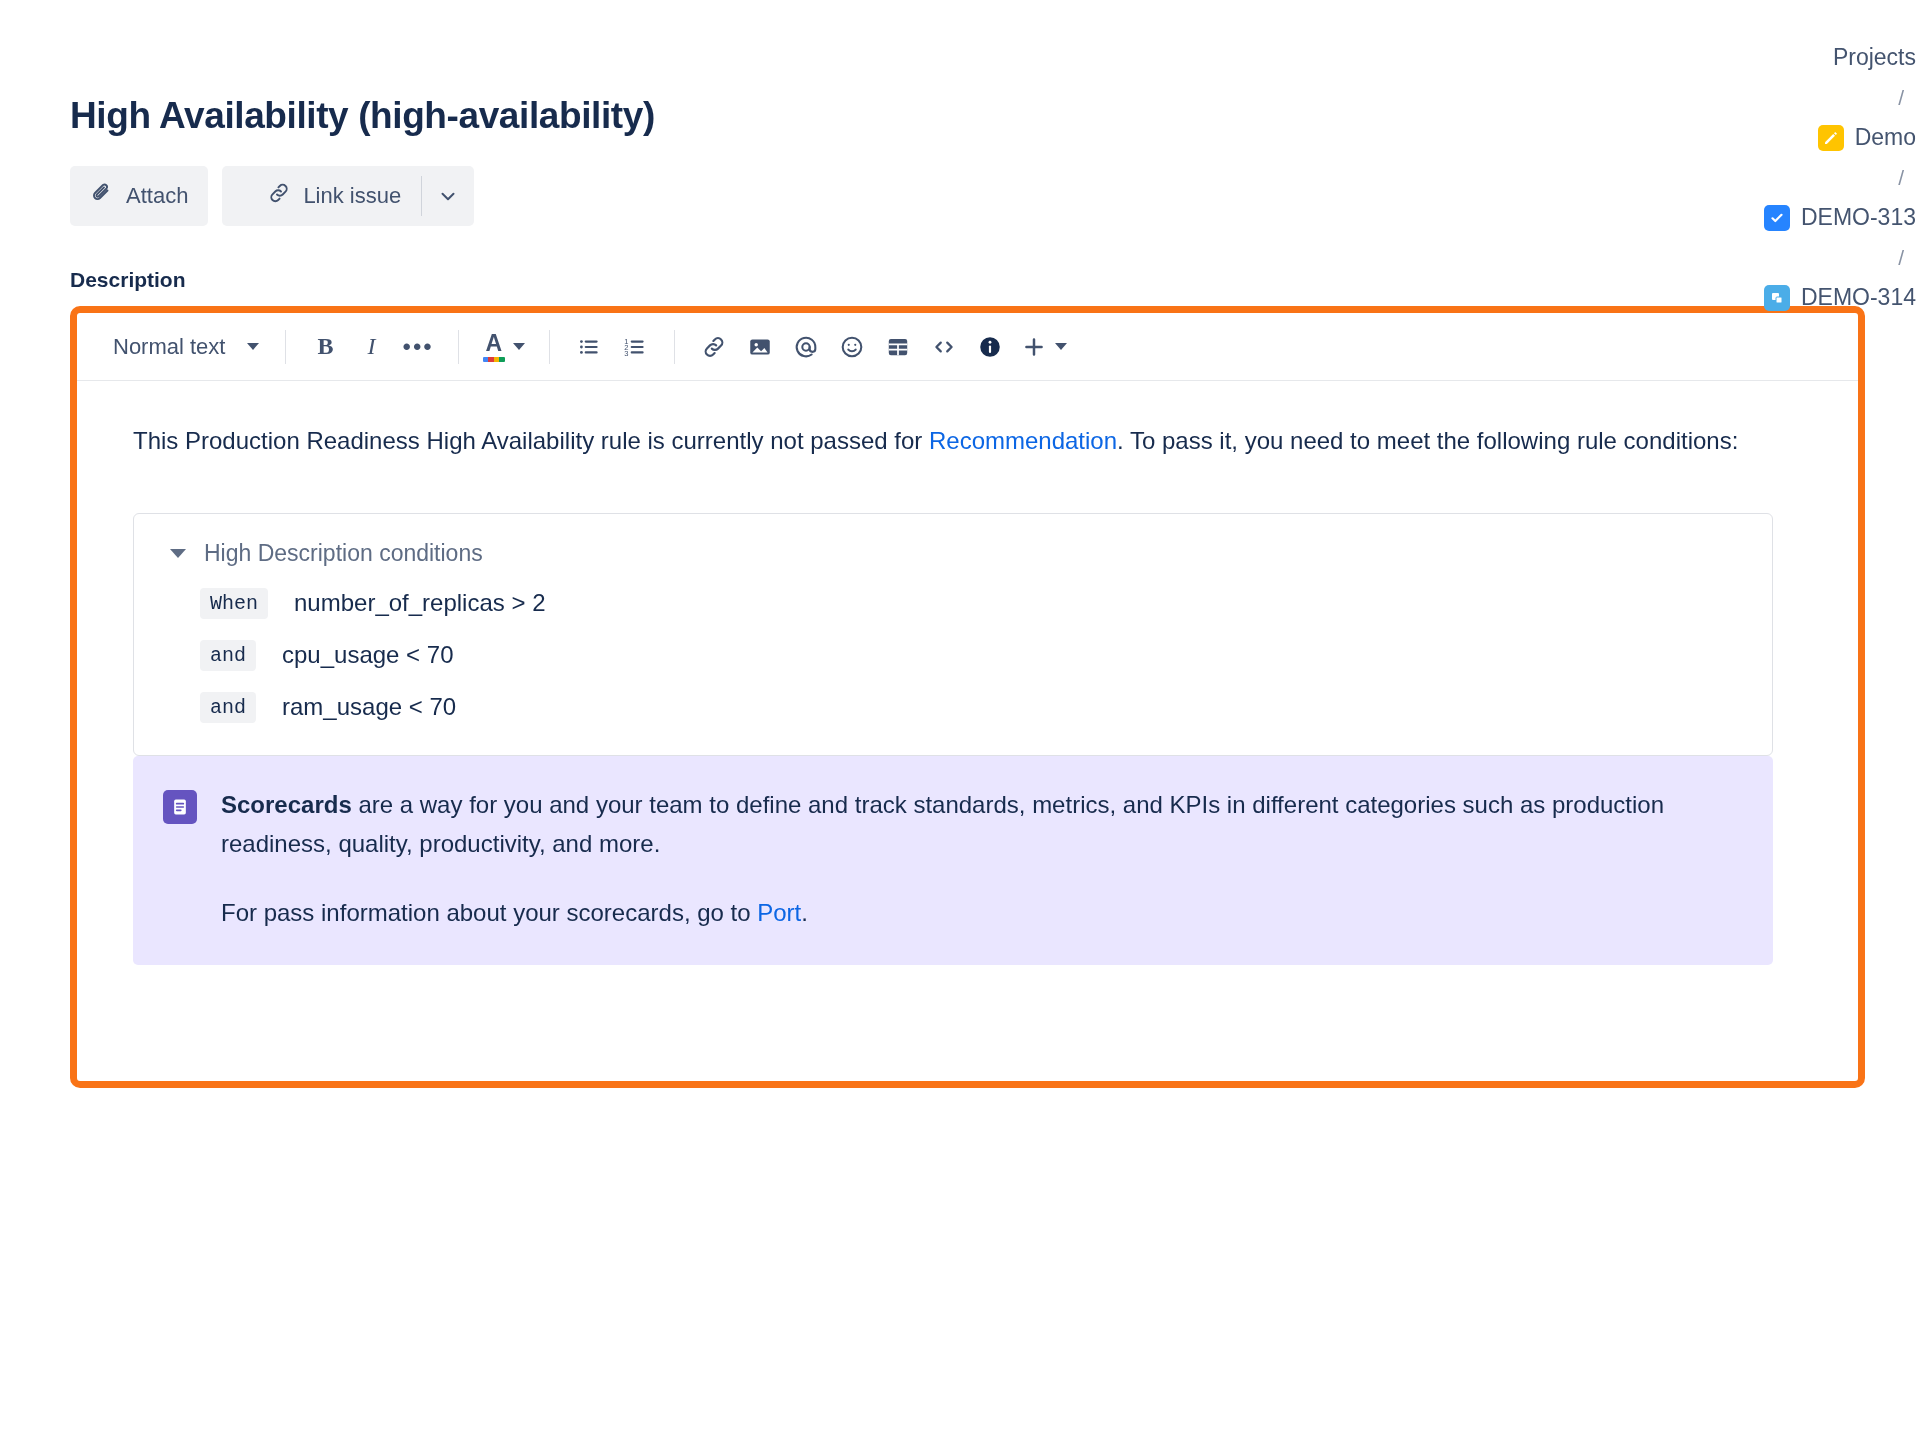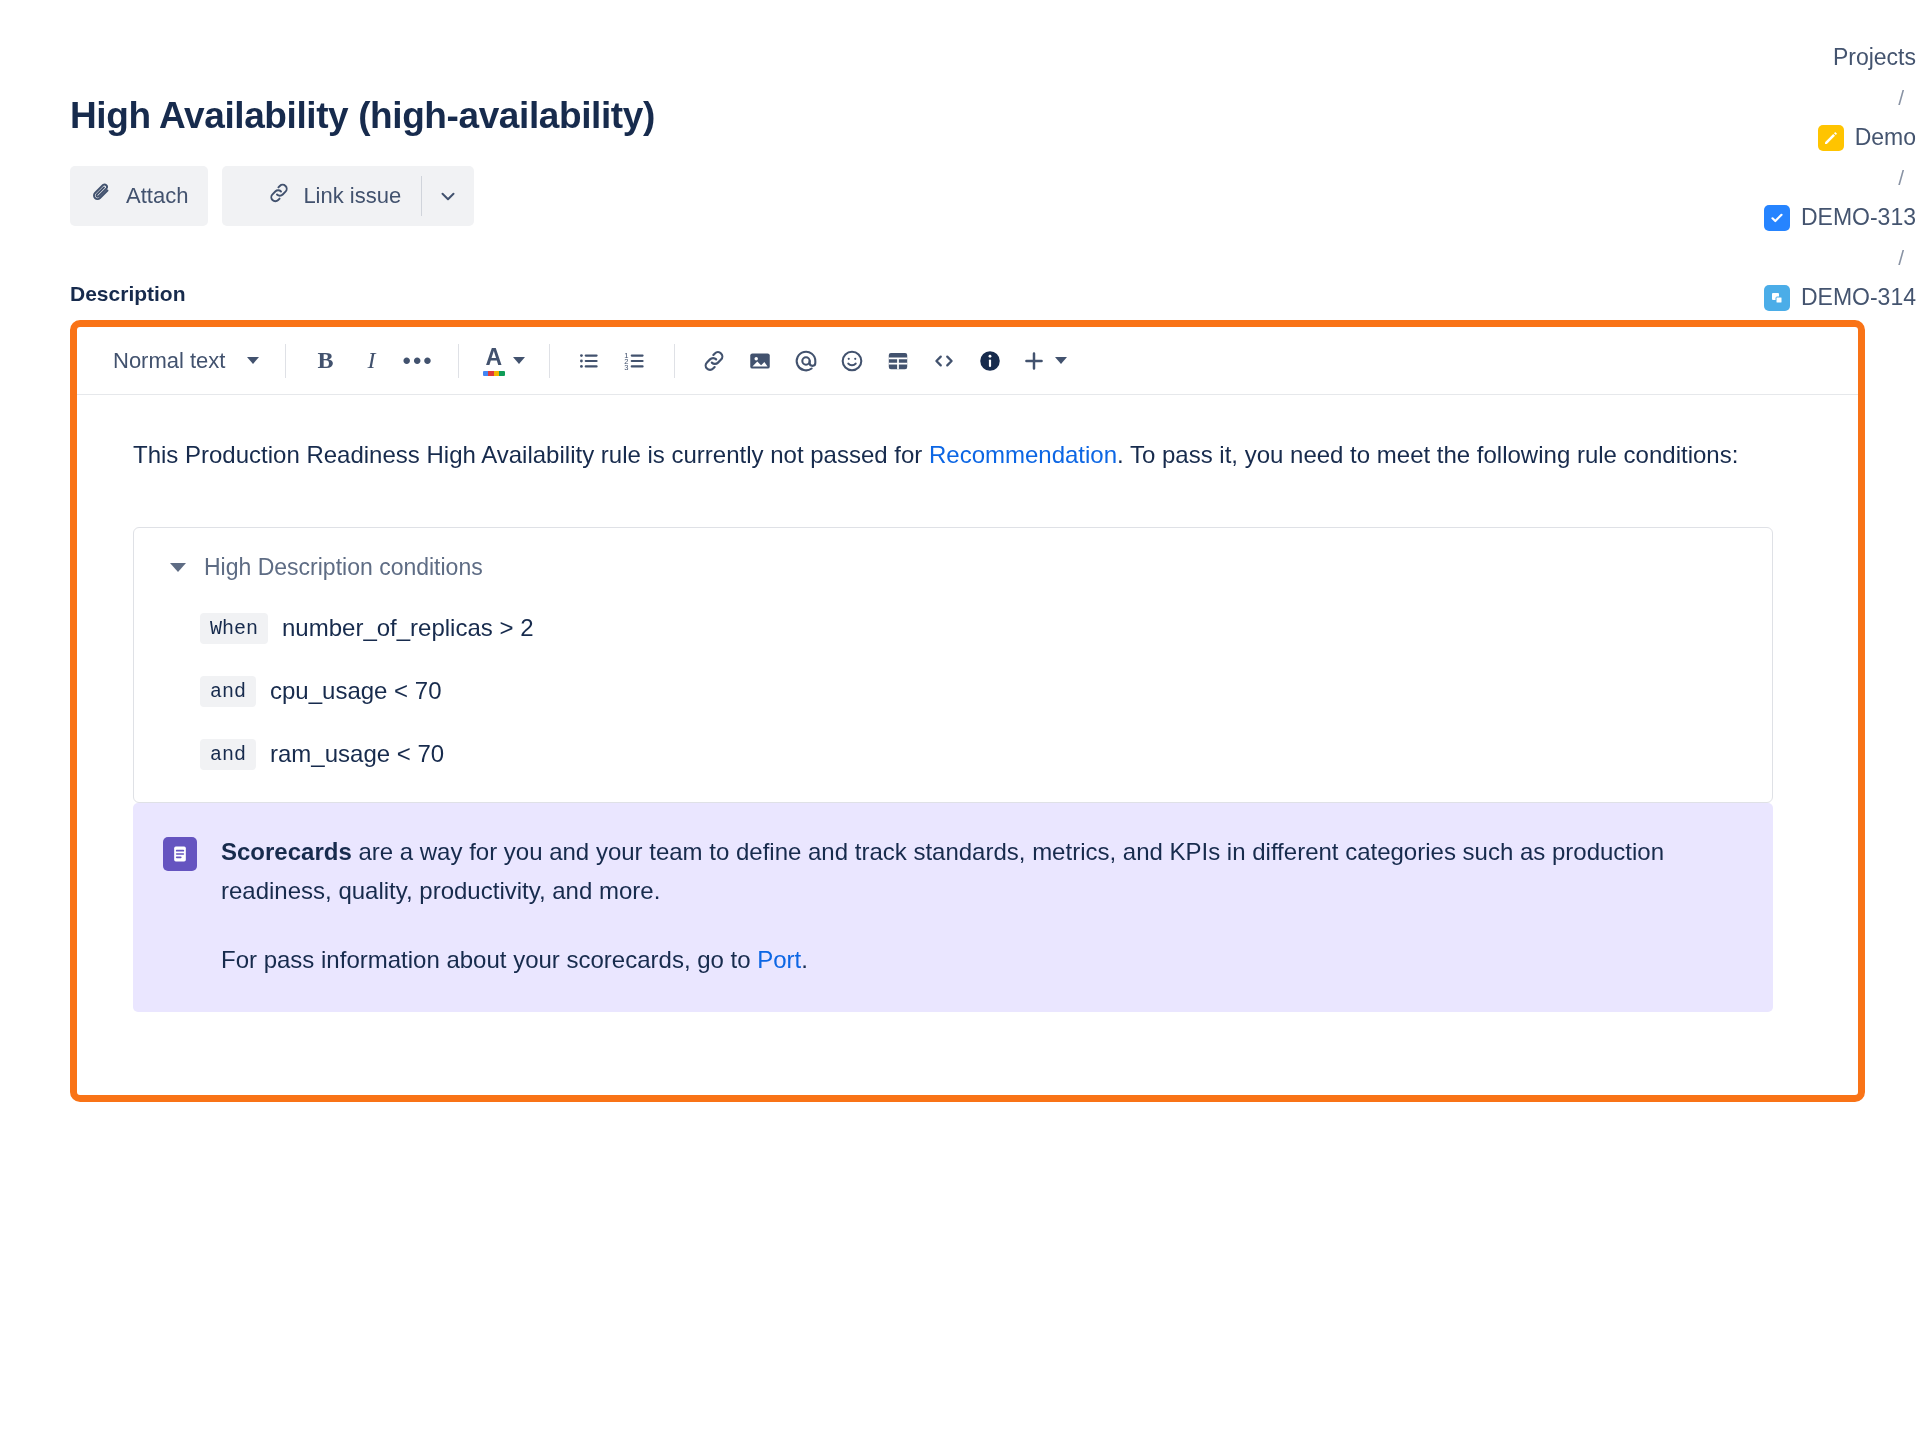--- a/index.html
+++ b/index.html
@@ -116,21 +116,21 @@
     justify-content: center;
     width: 52px;
     cursor: pointer;
   }
 
   
   .section-label {
     font-size: 21px;
     font-weight: 700;
     color: #172B4D;
-    margin: 56px 0 14px 0;
+    margin: 42px 0 14px 0;
   }
   .editor {
     width: 1795px;
     border: 7px solid #f97316;
     border-radius: 10px;
     background: #fff;
   }
   .toolbar {
     height: 68px;
     display: flex;
@@ -220,22 +220,22 @@
   .chev-down {
     width: 0; height: 0;
     border-left: 8px solid transparent;
     border-right: 8px solid transparent;
     border-top: 9px solid #5E6C84;
     margin-left: 6px;
   }
   .cond-row {
     display: flex;
     align-items: center;
-    gap: 14px;
-    margin-top: 32px;
+    gap: 26px;
+    margin-top: 21px;
     padding-left: 36px;
     font-size: 24px;
     color: #172B4D;
   }
   .cond-kw {
     background: #F1F2F4;
     border-radius: 4px;
     padding: 4px 10px;
     font-family: "Liberation Mono", monospace;
     font-size: 20px;

